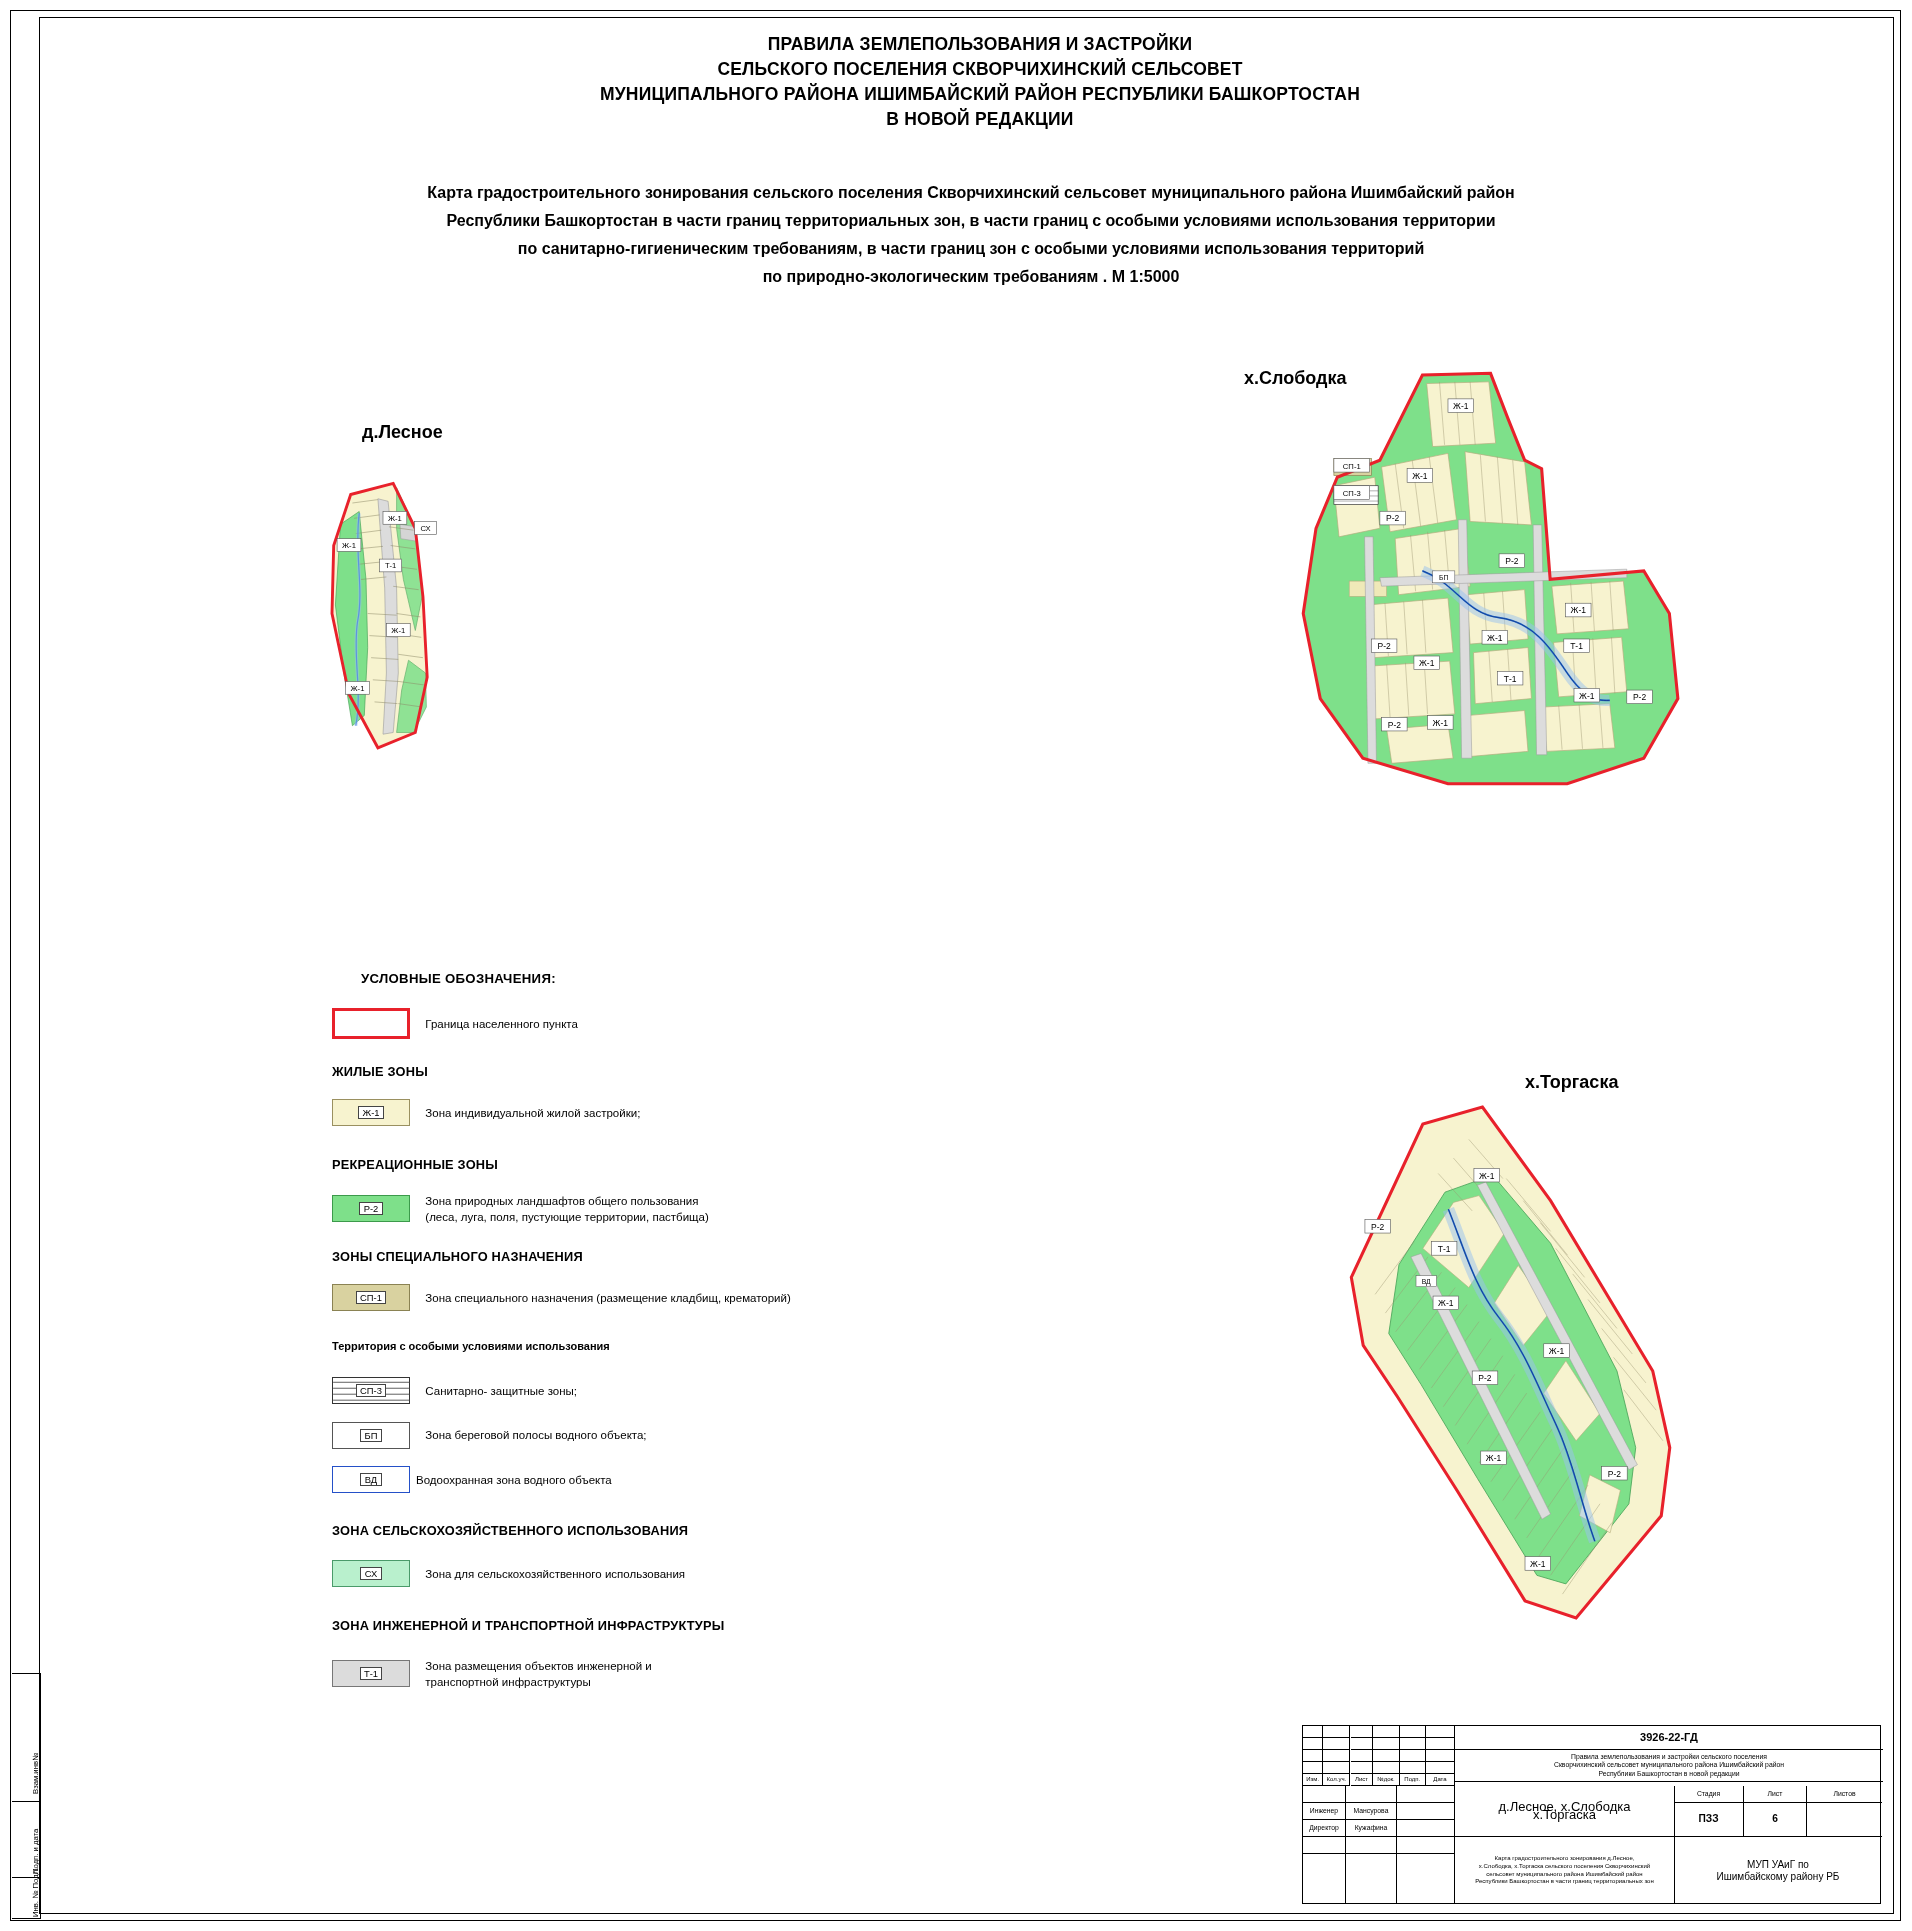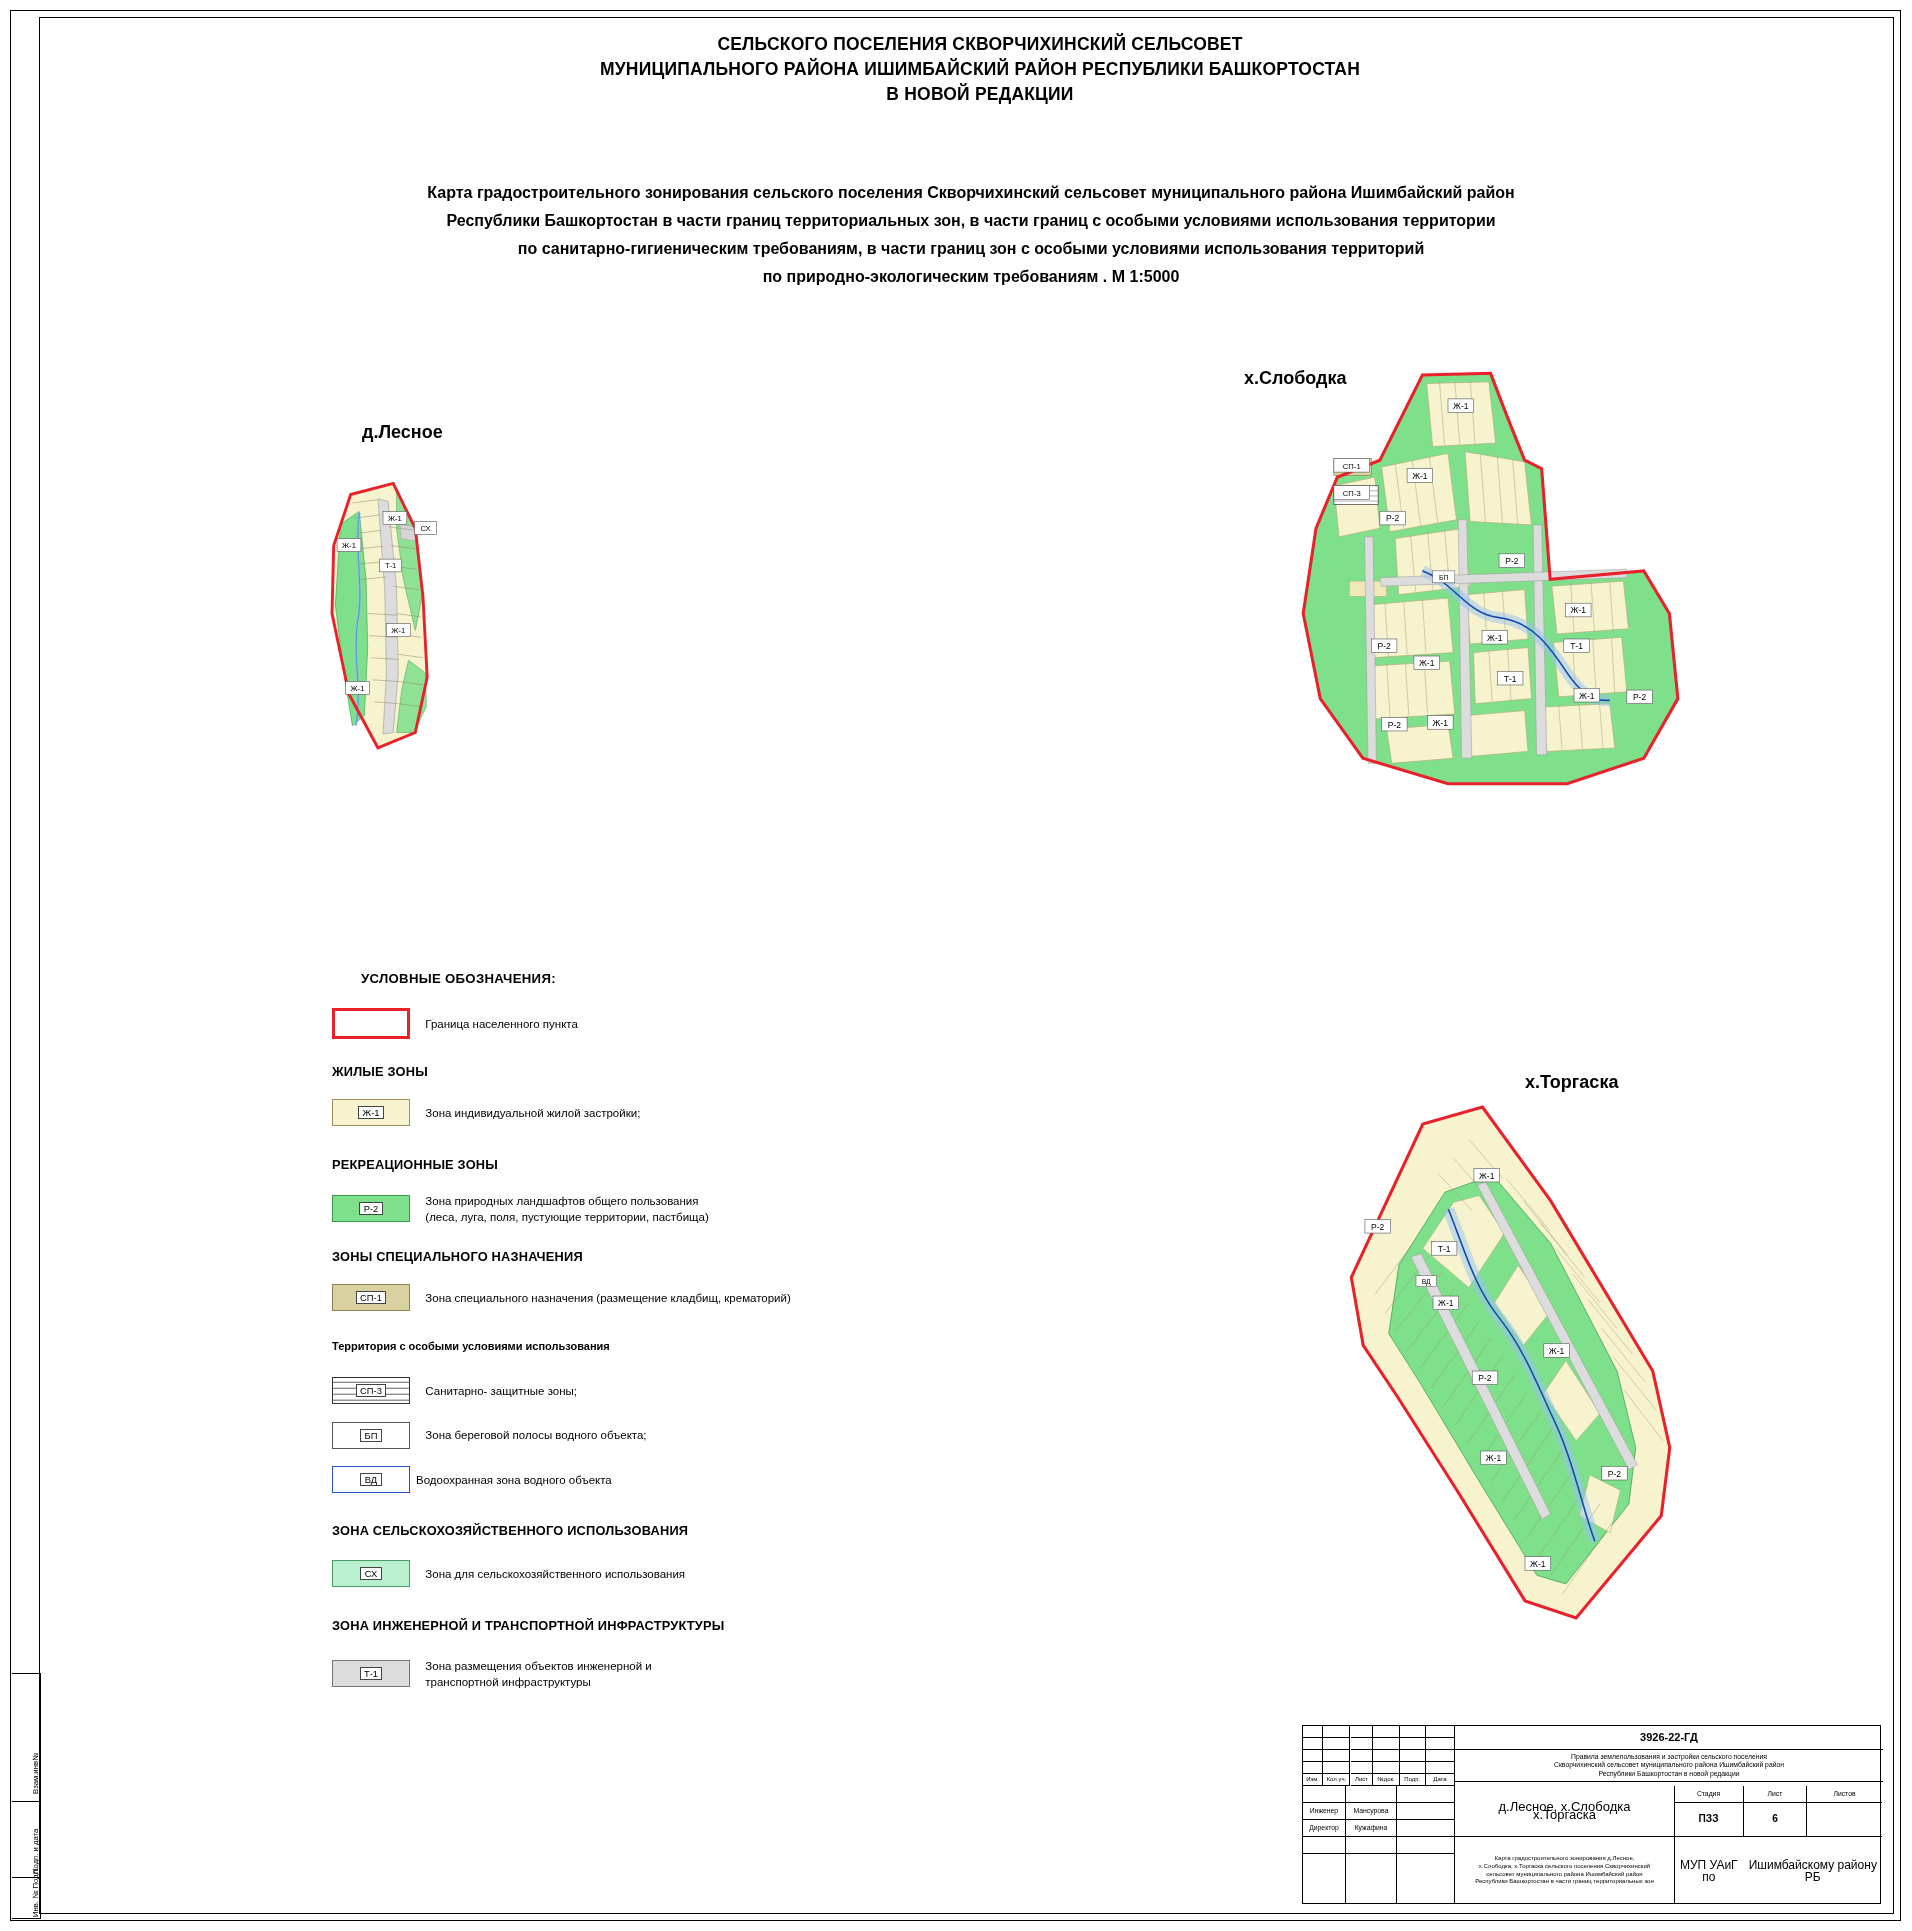--- a/index.html
+++ b/index.html
@@ -48,20 +48,21 @@
   <div class="stamp-col">
     <div class="stamp-cell" style="top:1661px;height:128px;"></div>
     <div class="stamp-cell" style="top:1789px;height:77px;"></div>
     <div class="stamp-cell" style="top:1865px;height:42px;border-bottom:0.9px solid #000;"></div>
     <span class="stamp-text" style="left:19px;top:1782px;transform:rotate(-90deg);">Взам.инв№</span>
     <span class="stamp-text" style="left:19px;top:1862px;transform:rotate(-90deg);">Подп. и дата</span>
     <span class="stamp-text" style="left:19px;top:1905px;transform:rotate(-90deg);">Инв. № Подл.</span>
   </div>
 
   <div class="title-block">
+    <div class="title-line">ПРАВИЛА ЗЕМЛЕПОЛЬЗОВАНИЯ И ЗАСТРОЙКИ</div>
     <div class="title-line">СЕЛЬСКОГО ПОСЕЛЕНИЯ СКВОРЧИХИНСКИЙ СЕЛЬСОВЕТ</div>
     <div class="title-line">МУНИЦИПАЛЬНОГО РАЙОНА ИШИМБАЙСКИЙ РАЙОН РЕСПУБЛИКИ БАШКОРТОСТАН</div>
     <div class="title-line">В НОВОЙ РЕДАКЦИИ</div>
   </div>
 
   <div class="subtitle">
     <div class="subtitle-line">Карта градостроительного зонирования сельского поселения Скворчихинский сельсовет муниципального района Ишимбайский район</div>
     <div class="subtitle-line">Республики Башкортостан в части границ территориальных зон, в части границ с особыми условиями использования территории</div>
     <div class="subtitle-line">по санитарно-гигиеническим требованиям, в части границ зон с особыми условиями использования территорий</div>
     <div class="subtitle-line">по природно-экологическим требованиям . М 1:5000</div>
@@ -555,21 +556,21 @@
     <div class="c bold" style="left:441px;top:77px;width:63px;height:34px;font-size:10.2px;">6</div>
     <div class="c nr" style="left:504px;top:77px;width:75px;height:34px;font-size:10.2px;"></div>
 
     <div class="c nb" style="left:152px;top:111px;width:220px;height:67px;flex-direction:column;font-size:6px;line-height:7.7px;">
       <span>Карта градостроительного зонирования д.Лесное,</span>
       <span>х.Слободка, х.Торгаска сельского поселения Скворчихинский</span>
       <span>сельсовет муниципального района Ишимбайский район</span>
       <span>Республики Башкортостан в части границ территориальных зон</span>
     </div>
 
-    <div class="c nb nr" style="left:371px;top:111px;width:208px;height:67px;font-size:12px;line-height:12px;">
+    <div class="c nb nr" style="left:371px;top:111px;width:208px;height:67px;flex-direction:column;font-size:10px;line-height:12px;">
       <span>МУП УАиГ по</span>
       <span>Ишимбайскому району РБ</span>
     </div>
 
   </div>
 
 </div>
 
 
 </body></html>

